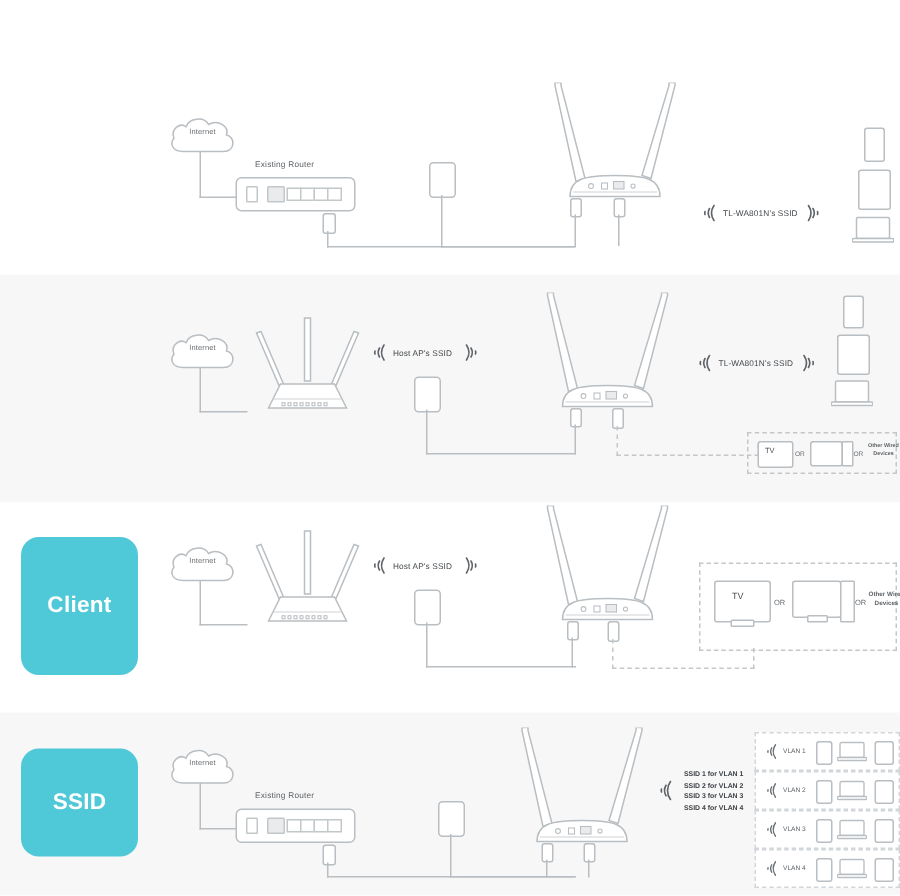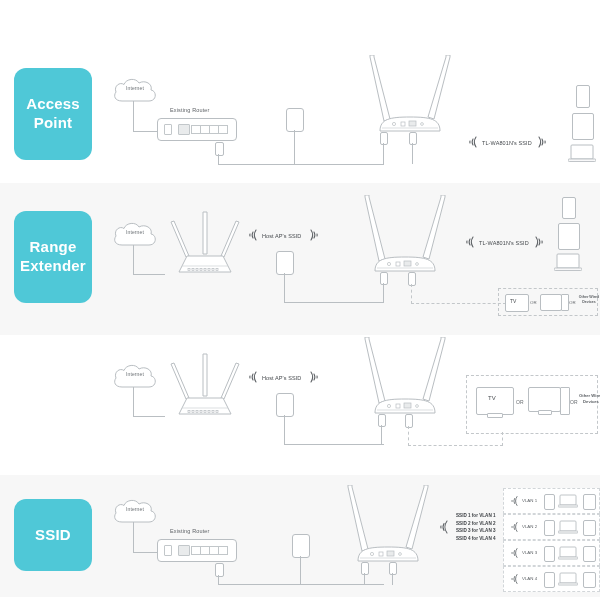--- a/index.html
+++ b/index.html
@@ -117,24 +117,20 @@
 <div class="page">
 
 
   <div class="band" style="top:47px;height:136px;"></div>
   <div class="band tinted" style="top:183px;height:152px;"></div>
   <div class="band" style="top:335px;height:140px;"></div>
   <div class="band tinted" style="top:475px;height:122px;"></div>
 
   <div class="row" style="top:47px;height:136px;">
 
-    <div class="mode-chip" style="left:14px;top:21px;height:92px;flex-direction:column;">
-      <span>Access</span>
-      <span>Point</span>
-    </div>
 
     <div class="cloud" style="left:112px;top:30px;">
       <svg width="46" height="26" viewBox="0 0 46 26">
         <path d="M10 24 C3 24 1 19 4 15 C1.5 9 8 4.5 12 7.5 C14 1.5 24 0.5 27 6 C33 2.5 41 7 39 13 C45 14 45 24 37 24 Z" fill="#ffffff" stroke="#b9bec2" stroke-width="1"></path>
       </svg>
       <div class="cl-label">Internet</div>
     </div>
 
     <div class="ln v" style="left:133px;top:54px;height:31px;"></div>
     <div class="ln h" style="left:133px;top:84px;width:25px;"></div>
@@ -205,24 +201,20 @@
     <div style="position:absolute;left:568px;top:97px;">
       <svg width="28" height="20" viewBox="0 0 28 20">
         <rect x="3" y="1" width="22" height="14" rx="1" fill="#ffffff" stroke="#b9bec2" stroke-width="1"></rect>
         <rect x="0" y="15" width="28" height="2.4" rx="1.2" fill="#ffffff" stroke="#b9bec2" stroke-width="1"></rect>
       </svg>
     </div>
   </div>
 
   <div class="row" style="top:183px;height:152px;">
 
-    <div class="mode-chip" style="left:14px;top:28px;height:92px;flex-direction:column;">
-      <span>Range</span>
-      <span>Extender</span>
-    </div>
 
     <div class="cloud" style="left:112px;top:38px;">
       <svg width="46" height="26" viewBox="0 0 46 26">
         <path d="M10 24 C3 24 1 19 4 15 C1.5 9 8 4.5 12 7.5 C14 1.5 24 0.5 27 6 C33 2.5 41 7 39 13 C45 14 45 24 37 24 Z" fill="#ffffff" stroke="#b9bec2" stroke-width="1"></path>
       </svg>
       <div class="cl-label">Internet</div>
     </div>
     <div class="ln v" style="left:133px;top:62px;height:30px;"></div>
     <div class="ln h" style="left:133px;top:91px;width:32px;"></div>
 
@@ -324,20 +316,23 @@
       <div class="or-label" style="left:31px;top:11px;">OR</div>
       <div class="scr r2" style="left:41px;top:5px;width:20px;height:15px;"></div>
       <div class="scr" style="left:62px;top:5px;width:6px;height:15px;"></div>
       <div class="or-label" style="left:70px;top:11px;">OR</div>
       <div class="otherwired" style="left:78px;top:6px;">Other Wired Devices</div>
     </div>
   </div>
 
   <div class="row" style="top:335px;height:140px;">
 
+    <div class="mode-chip" style="left:14px;top:23px;height:92px;">
+      <span>Client</span>
+    </div>
 
     <div class="cloud" style="left:112px;top:28px;">
       <svg width="46" height="26" viewBox="0 0 46 26">
         <path d="M10 24 C3 24 1 19 4 15 C1.5 9 8 4.5 12 7.5 C14 1.5 24 0.5 27 6 C33 2.5 41 7 39 13 C45 14 45 24 37 24 Z" fill="#ffffff" stroke="#b9bec2" stroke-width="1"></path>
       </svg>
       <div class="cl-label">Internet</div>
     </div>
     <div class="ln v" style="left:133px;top:52px;height:30px;"></div>
     <div class="ln h" style="left:133px;top:81px;width:32px;"></div>
 

